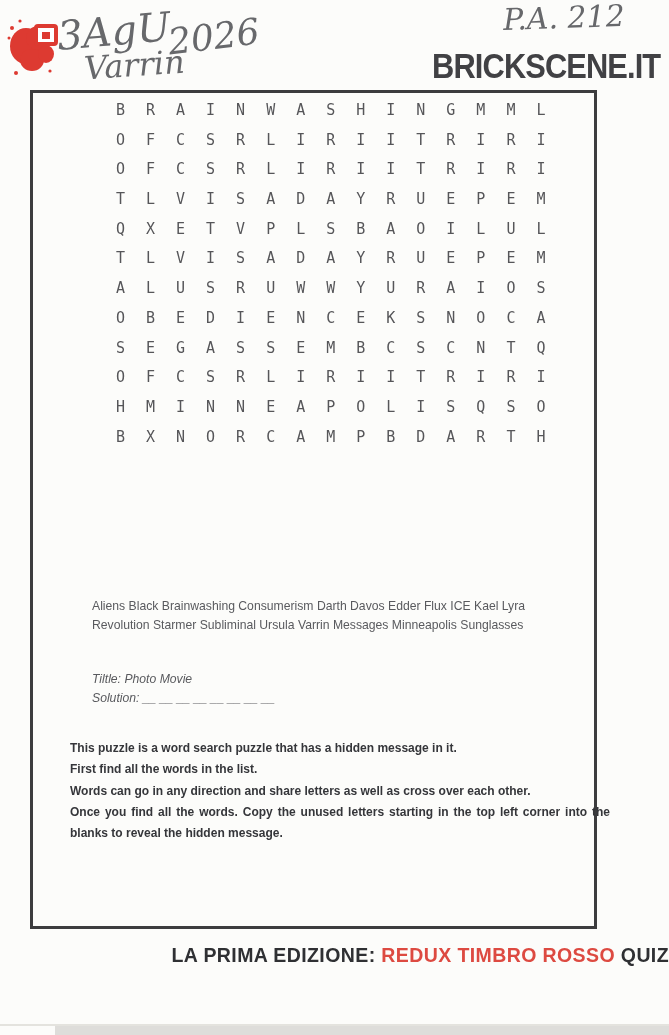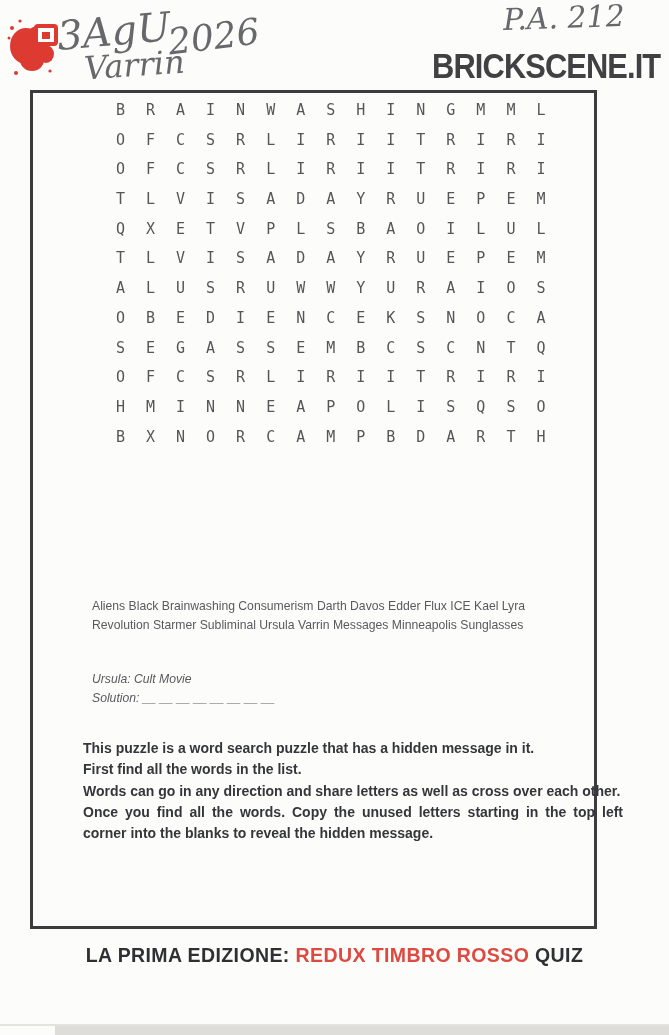--- a/index.html
+++ b/index.html
@@ -59,31 +59,31 @@
     color:#595a5e;white-space:nowrap;
   }
   .titleblock{
     position:absolute;left:92px;top:670px;
     font-style:italic;font-size:12.2px;line-height:19.3px;
     color:#595a5e;white-space:nowrap;
   }
 
   
   .instructions{
-    position:absolute;left:83px;top:738px;width:540px;
-    font-size:14px;font-weight:bold;line-height:21.3px;
+    position:absolute;left:70px;top:738px;width:540px;
+    font-size:12px;font-weight:bold;line-height:21.3px;
     color:#35363a;
     text-align:justify;
   }
   .instructions p{margin:0;}
 
   
   .footer{
     position:absolute;left:0;top:944px;width:669px;
-    text-align:center;
+    text-align:right;
     font-size:19.5px;font-weight:800;letter-spacing:0.4px;
     color:#2f3033;white-space:nowrap;
   }
   .footer .red{color:#dd4a41;}
 
   
   .scan-line{position:absolute;left:0;right:0;bottom:9px;height:2px;background:#e4e3de;}
   .scan-edge{position:absolute;left:55px;right:0;bottom:0;height:9px;background:#bab9b4;opacity:.45;}
 </style>
 </head>
@@ -134,21 +134,21 @@
     <div class="grid-row">HMINNEAPOLISQSO</div>
     <div class="grid-row">BXNORCAMPBDARTH</div>
   </div>
 
   <div class="wordlist">
     <div>Aliens Black Brainwashing Consumerism Darth Davos Edder Flux ICE Kael Lyra</div>
     <div>Revolution Starmer Subliminal Ursula Varrin Messages Minneapolis Sunglasses</div>
   </div>
 
   <div class="titleblock">
-    <div>Ursula: Cult Movie</div>
+    <div>Tiltle: Photo Movie</div>
     <div>
       <span>Solution:</span>
       <span>__ __ __ __ __ __ __ __</span>
     </div>
   </div>
 
   <div class="instructions">
     <p>This puzzle is a word search puzzle that has a hidden message in it.</p>
     <p>First find all the words in the list.</p>
     <p>Words can go in any direction and share letters as well as cross over each other.</p>

